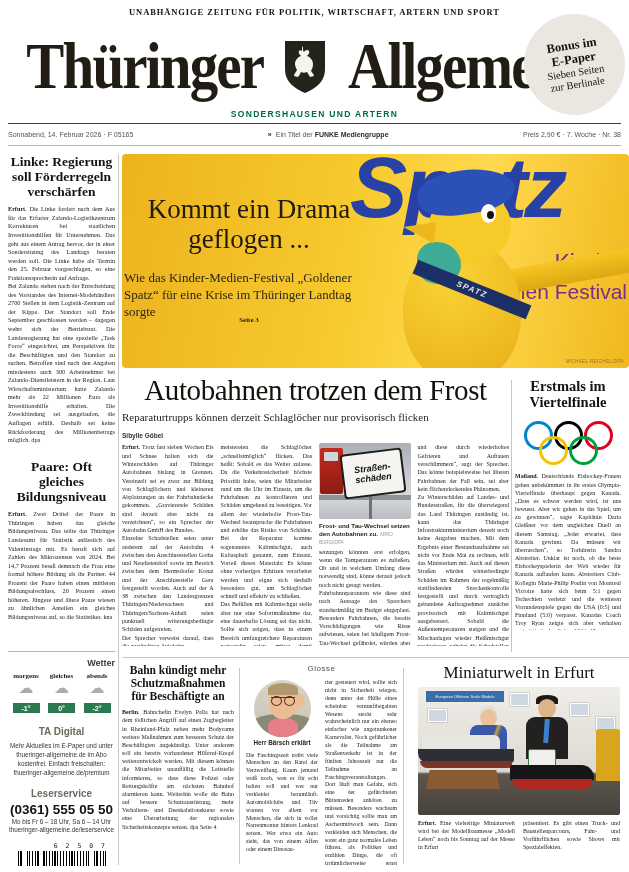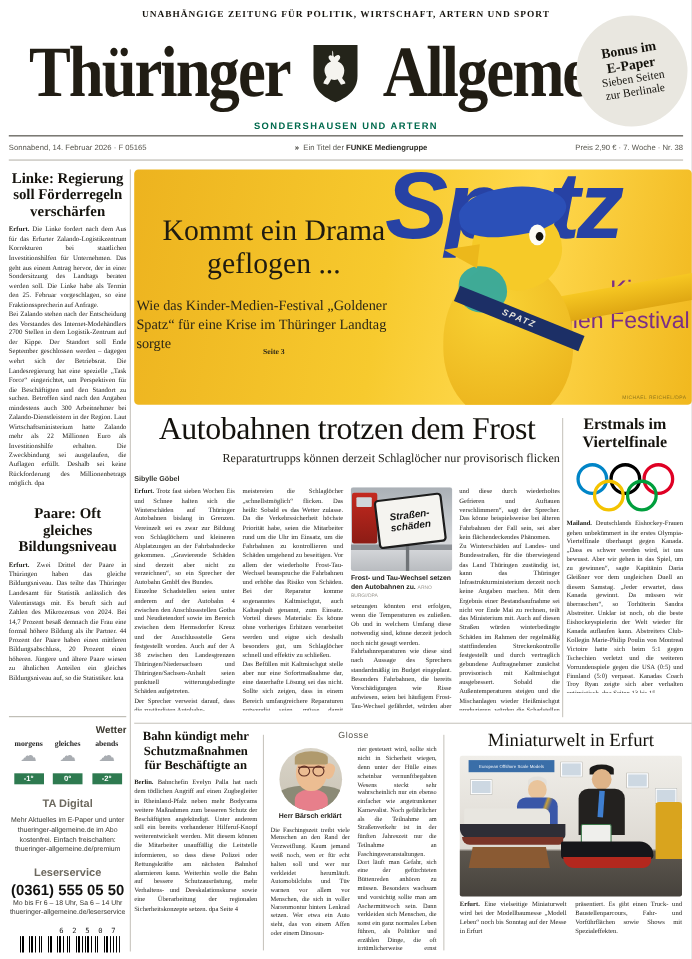--- a/index.html
+++ b/index.html
@@ -94,21 +94,21 @@
   .m-scarf{position:absolute;left:40px;top:62px;width:44px;height:42px;border-radius:45% 60% 50% 50%;
            background:#2fa7a0;opacity:.92;}
   .m-sash{position:absolute;left:34px;top:102px;width:122px;height:15px;background:#1c2f66;
           transform:rotate(22deg);display:flex;align-items:center;justify-content:center;}
   .m-sash span{color:#e9e7df;font-family:"Liberation Sans",sans-serif;font-weight:bold;
                font-style:italic;font-size:8px;letter-spacing:1.5px;}
 
   
   .main{position:absolute;left:122px;top:375px;width:387px;}
   .m-h{font-size:29px;text-align:center;line-height:1.05;font-weight:400;letter-spacing:-.4px;color:#14120d;}
-  .m-sub{font-size:11px;text-align:right;margin-top:6px;color:#26241d;}
+  .m-sub{font-size:11px;text-align:left;margin-top:6px;color:#26241d;}
   .m-byline{font-family:"Liberation Sans",sans-serif;font-weight:bold;font-size:6.5px;margin-top:9px;color:#33322c;}
   .m-cols{display:flex;gap:7px;margin-top:4px;height:203px;overflow:hidden;}
   .m-col{flex:1;font-size:6px;line-height:1.38;text-align:justify;white-space:pre-line;hyphens:auto;color:#24231e;}
   .m-photo{position:relative;width:100%;height:76px;overflow:hidden;border-radius:2px;
            background:linear-gradient(#aab0b6,#d8dadd 70%,#b9bcc0);}
   .mp-truck{position:absolute;left:1px;top:5px;width:23px;height:46px;border-radius:2px;
             background:linear-gradient(#c4291f,#8c1c15);}
   .mp-truck-win{position:absolute;left:5px;top:9px;width:14px;height:9px;background:#cfd6da;border-radius:1px;}
   .mp-rail{position:absolute;left:0;top:52px;width:100%;height:5px;background:#8e9297;}
   .mp-sign{position:absolute;left:23px;top:8px;width:58px;height:41px;background:#f5f4f0;

